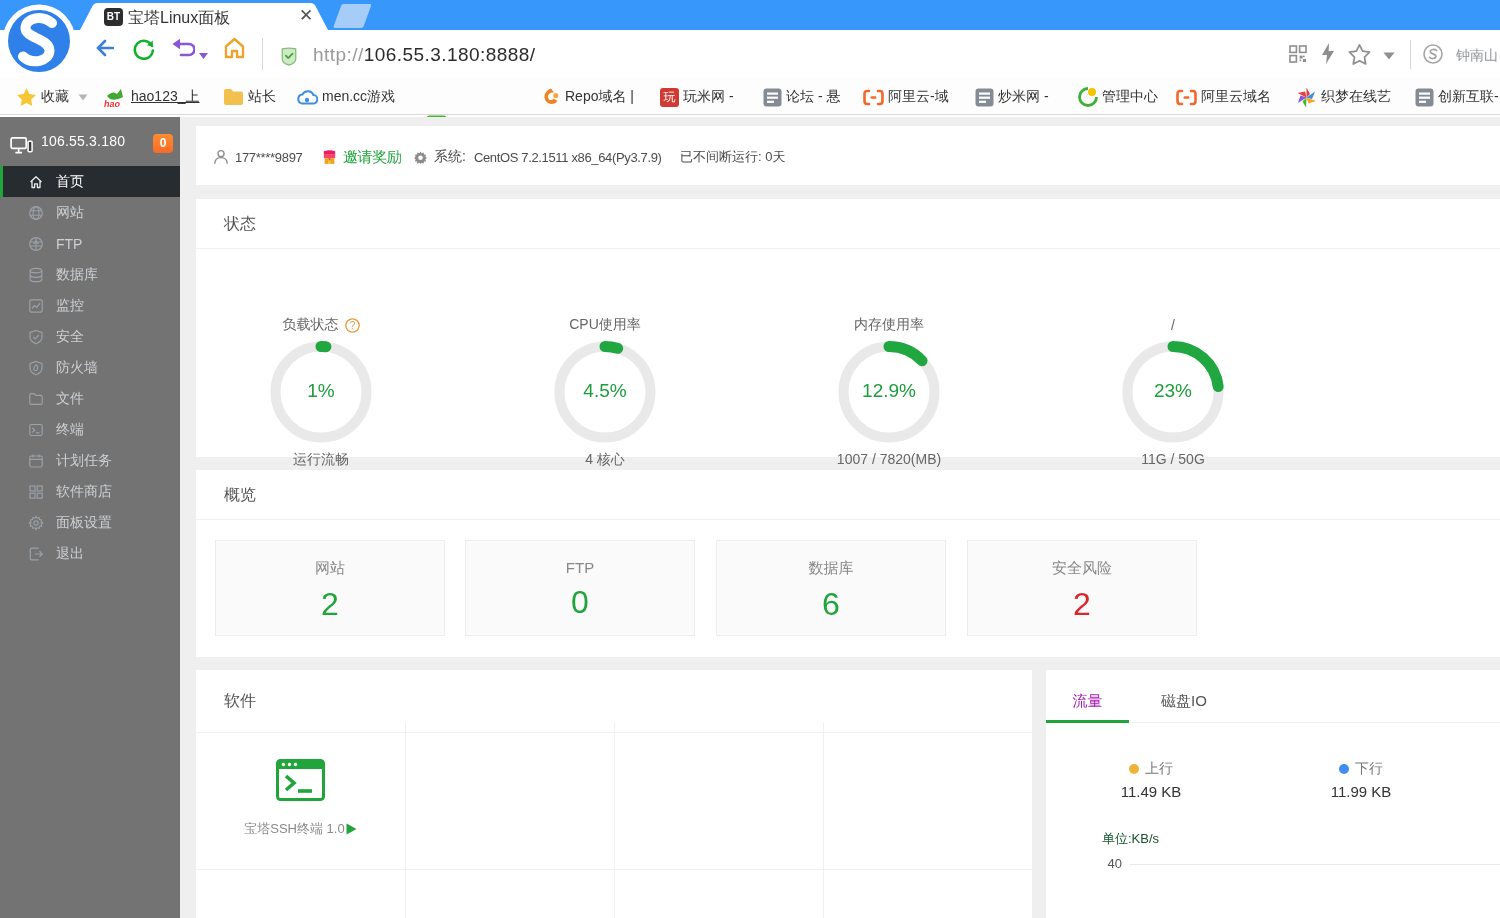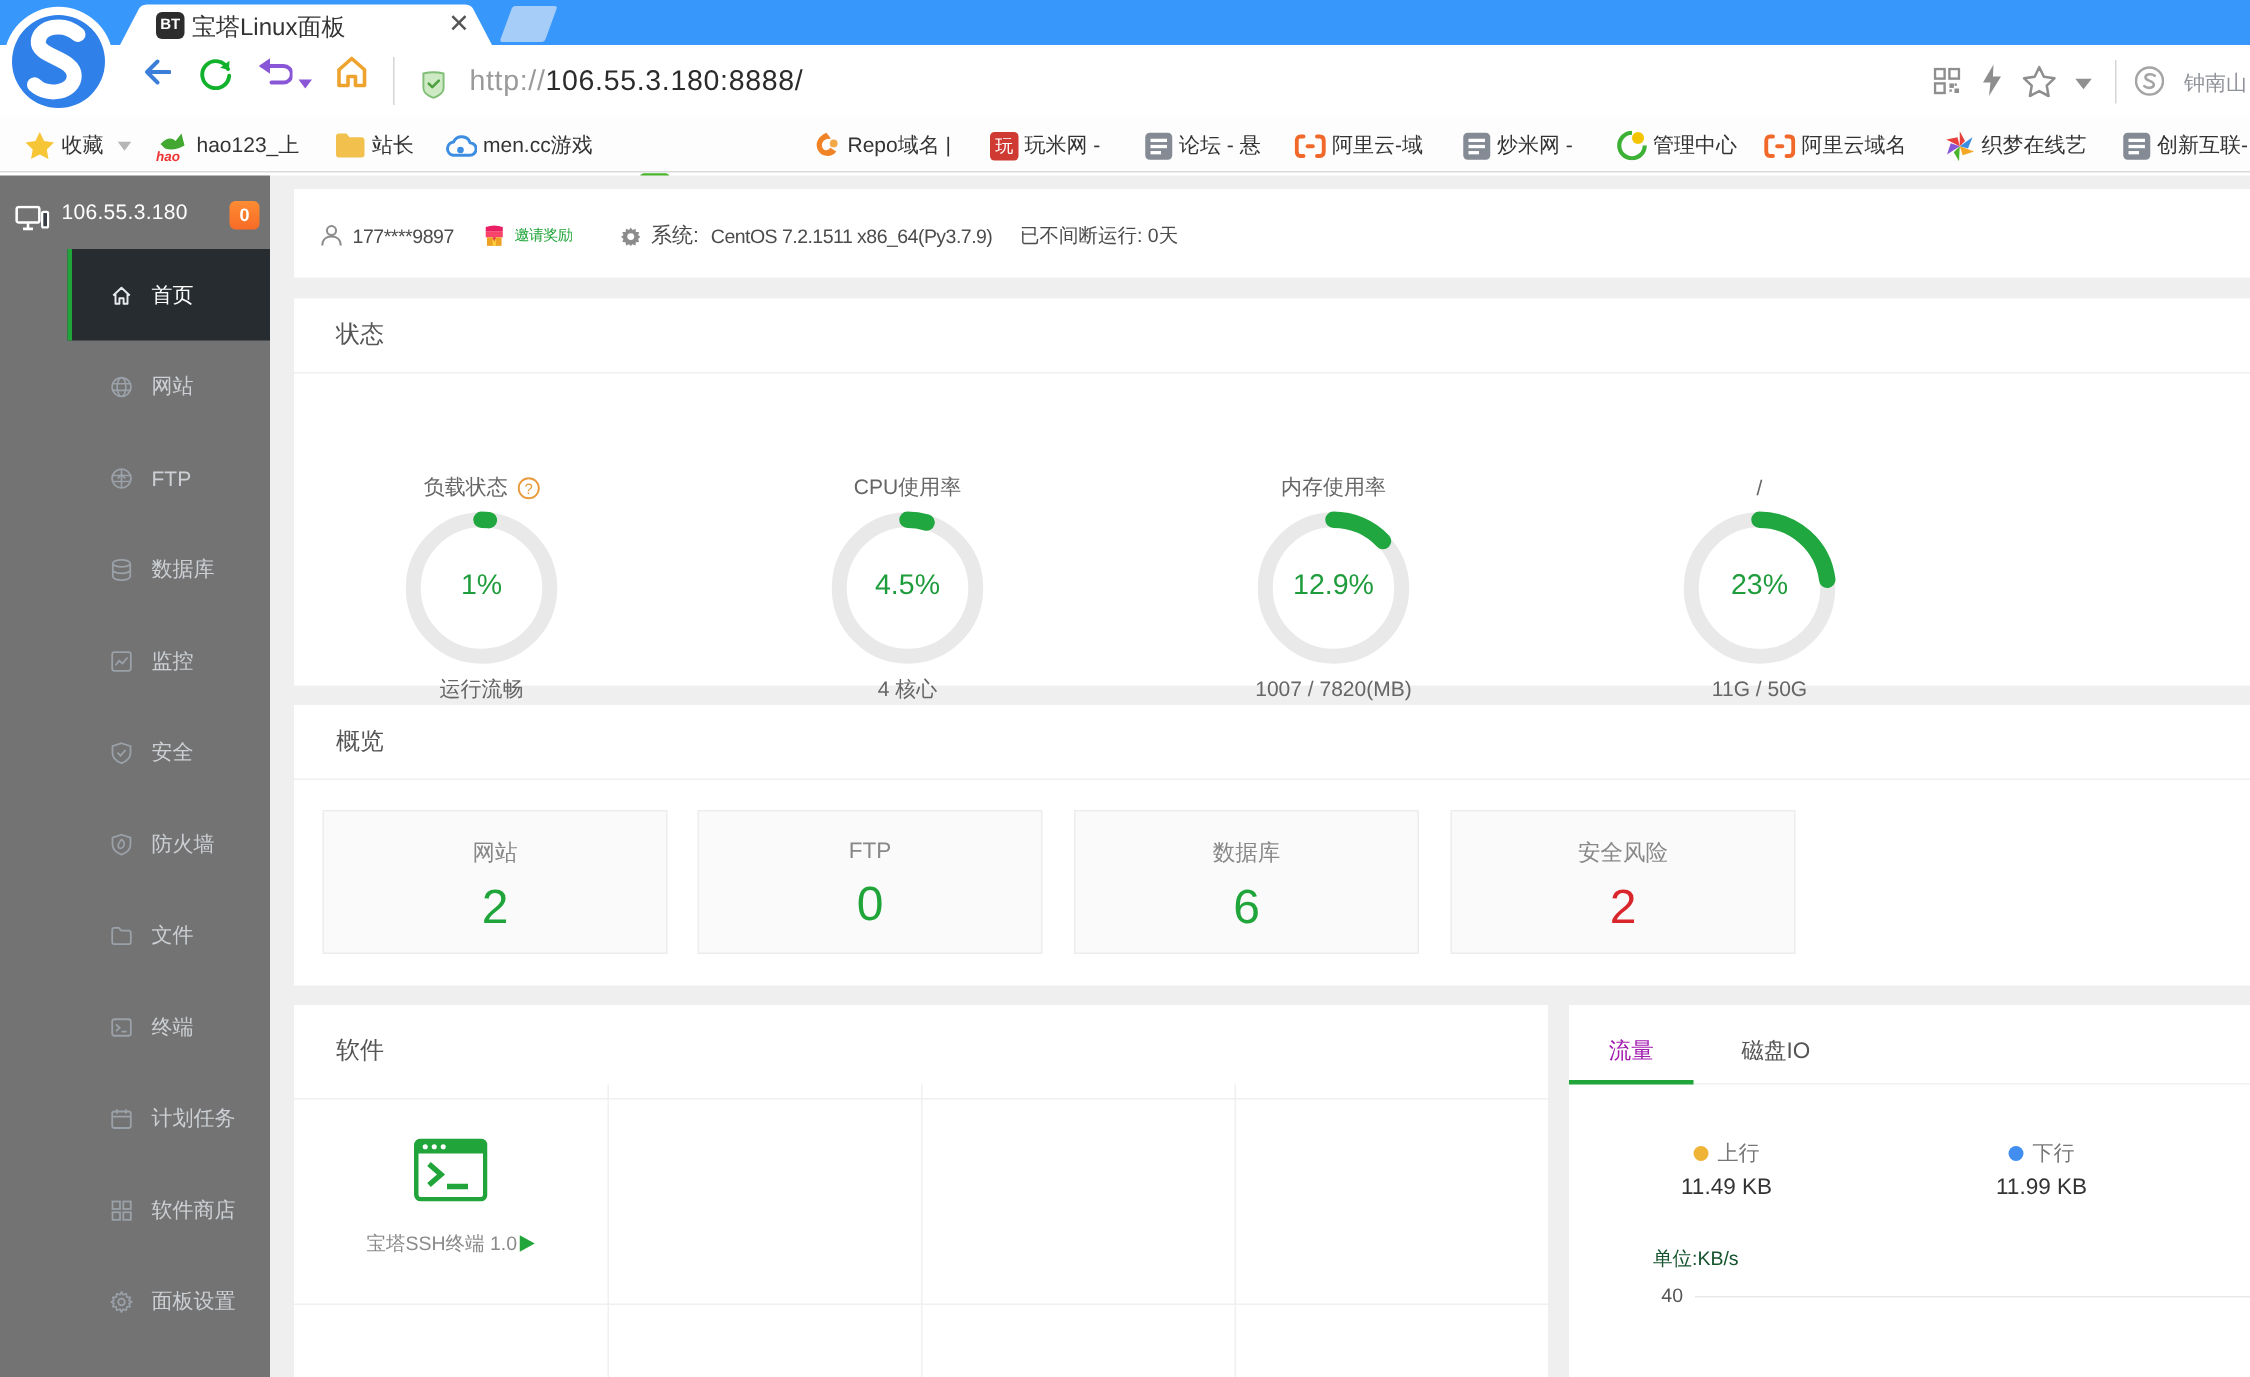--- a/index.html
+++ b/index.html
@@ -29,21 +29,21 @@
 .bm { position:absolute; top:86px; height:22px; display:flex; align-items:center; font-size:14px; color:#333; white-space:nowrap; }
 .bm svg, .bm .fv { margin-right:4px; }
 .fv { display:inline-block; }
 
 
 #sidebar { position:absolute; left:0; top:117px; width:180px; height:801px; background:#737373; }
 #sbhead { position:absolute; left:0; top:0; width:180px; height:49px; color:#fff; }
 #sbhead .ip { position:absolute; left:41px; top:16px; font-size:14px; color:#fefefe; letter-spacing:0.2px;}
 #sbhead .badge { position:absolute; left:153px; top:17px; width:20px; height:19px; background:linear-gradient(#ff8c33,#f76b26); border-radius:4px; color:#fff; font-size:12px; font-weight:bold; text-align:center; line-height:19px; }
 #menu { position:absolute; left:0; top:49px; width:180px; }
-.mi { height:61px; display:flex; align-items:center; padding-left:28px; color:#ccd0d4; font-size:14px;margin-left:45px; }
+.mi { height:31px; display:flex; align-items:center; padding-left:28px; color:#ccd0d4; font-size:14px; }
 .mi svg { margin-right:12px; flex:none; }
 .mi.active { background:#272c31; color:#fff; padding-left:25px; border-left:3px solid #20a53a; }
 
 
 #content { position:absolute; left:180px; top:117px; width:1320px; height:801px; background:#efefef; }
 .panel { position:absolute; background:#fff; }
 .phead { height:50px; line-height:50px; padding-left:28px; font-size:16px; color:#555; border-bottom:1px solid #f0f0f0; }
 
 #infobar { left:196px; top:126px; width:1304px; height:59px; }
 #infobar .row { position:absolute; left:0; top:3px; height:56px; display:flex; align-items:center; font-size:15px; color:#4c4c4c; }
@@ -155,21 +155,21 @@
 <div id="bookmarks"></div>
 <div class="bm" style="left:16px;">
   <svg width="21" height="21" viewBox="0 0 21 21">
         <path d="M10.5,1 L13.4,7 L20,8 L15.2,12.6 L16.3,19 L10.5,16 L4.7,19 L5.8,12.6 L1,8 L7.6,7 Z" fill="#f7c636"></path>
       </svg>
   收藏
   <svg width="10" height="7" viewBox="0 0 10 7" style="margin-left:9px;">
         <path d="M0.5,0.5 L9.5,0.5 L5,6.5 Z" fill="#b5b5b5"></path>
       </svg>
 </div>
-<div class="bm" style="left:103px;">
+<div class="bm" style="left:103px;text-decoration:underline;">
   <svg width="24" height="21" viewBox="0 0 24 21">
         <path d="M4,9 Q10,3 14,7 L18,2 L20,10 Q13,14 7,12 Z" fill="#43a832"></path>
         <text x="1" y="20" font-size="9" fill="#e33" font-weight="bold" font-style="italic">hao</text>
       </svg>
   hao123_上
 </div>
 <div class="bm" style="left:223px;">
   <svg width="21" height="18" viewBox="0 0 21 18">
         <path d="M1,3 Q1,1 3,1 L8,1 L10,3.5 L18,3.5 Q20,3.5 20,5.5 L20,15 Q20,17 18,17 L3,17 Q1,17 1,15 Z" fill="#f2c04d"></path>
       </svg>
@@ -379,21 +379,21 @@
     <span style="font-size:13px; letter-spacing:-0.3px;">177****9897</span>
   </div>
   <div class="row" style="left:127px;">
     <svg width="13" height="16" viewBox="0 0 16 19" style="margin-right:7px;">
           <rect x="1" y="6" width="14" height="5" fill="#f8436a"></rect>
           <rect x="2" y="11" width="12" height="7" fill="#eda223"></rect>
           <rect x="6.7" y="11" width="2.6" height="7" fill="#ffcf3e"></rect>
           <path d="M1,2.5 Q8,0 15,2.5 L15,6 L1,6 Z" fill="#e91e63"></path>
           <path d="M6.5,11 L9.5,11 L8,14.5 Z" fill="#e23154"></path>
         </svg>
-    <span style="color:#20a53a; font-size:10px; letter-spacing:-0.4px;">邀请奖励</span>
+    <span style="color:#20a53a; font-size:15px; letter-spacing:-0.4px;">邀请奖励</span>
   </div>
   <div class="row" style="left:218px;">
     <svg width="13" height="13" viewBox="0 0 17 17" style="margin-right:7px;">
           <path d="M8.5,0.8 L10,3 L12.6,1.9 L13,4.7 L15.8,4.9 L14.9,7.6 L17,9 L14.9,10.9 L15.8,13.6 L13,13.8 L12.6,16.6 L10,15.5 L8.5,17 L7,15.5 L4.4,16.6 L4,13.8 L1.2,13.6 L2.1,10.9 L0,9 L2.1,7.6 L1.2,4.9 L4,4.7 L4.4,1.9 L7,3 Z" fill="#8c8c8c"></path>
           <circle cx="8.5" cy="8.8" r="3" fill="#fff"></circle>
         </svg>
     <span style="font-size:14px;">系统:</span>
         <span style="margin-left:8px; font-size:13px; letter-spacing:-0.35px;">CentOS 7.2.1511 x86_64(Py3.7.9)</span>
   </div>
   <div class="row" style="left:484px;">

